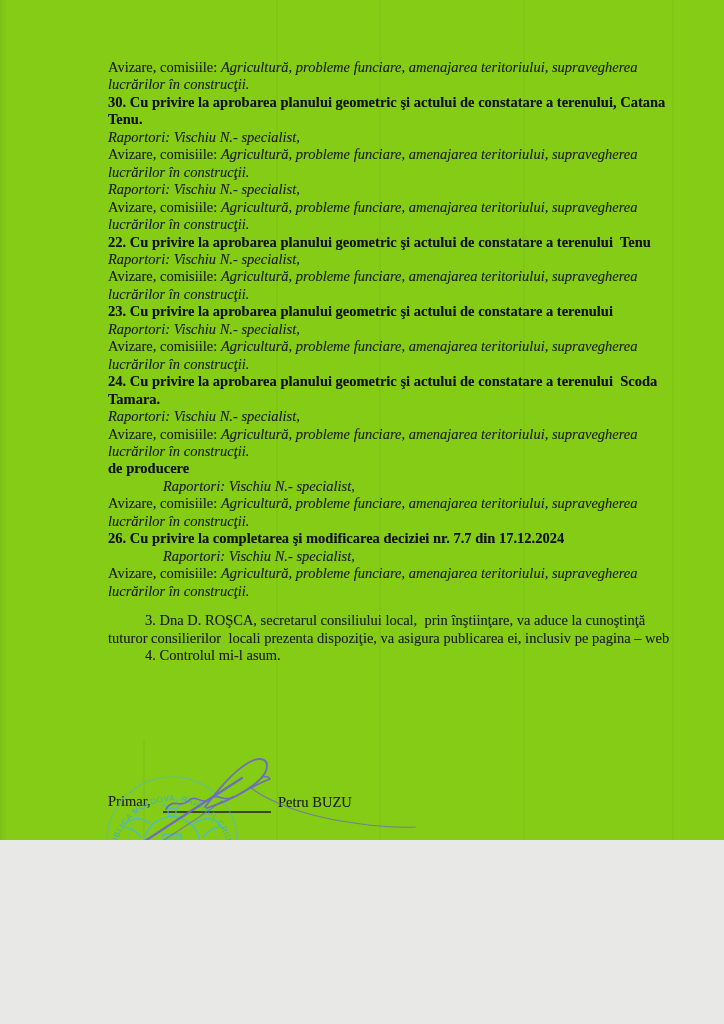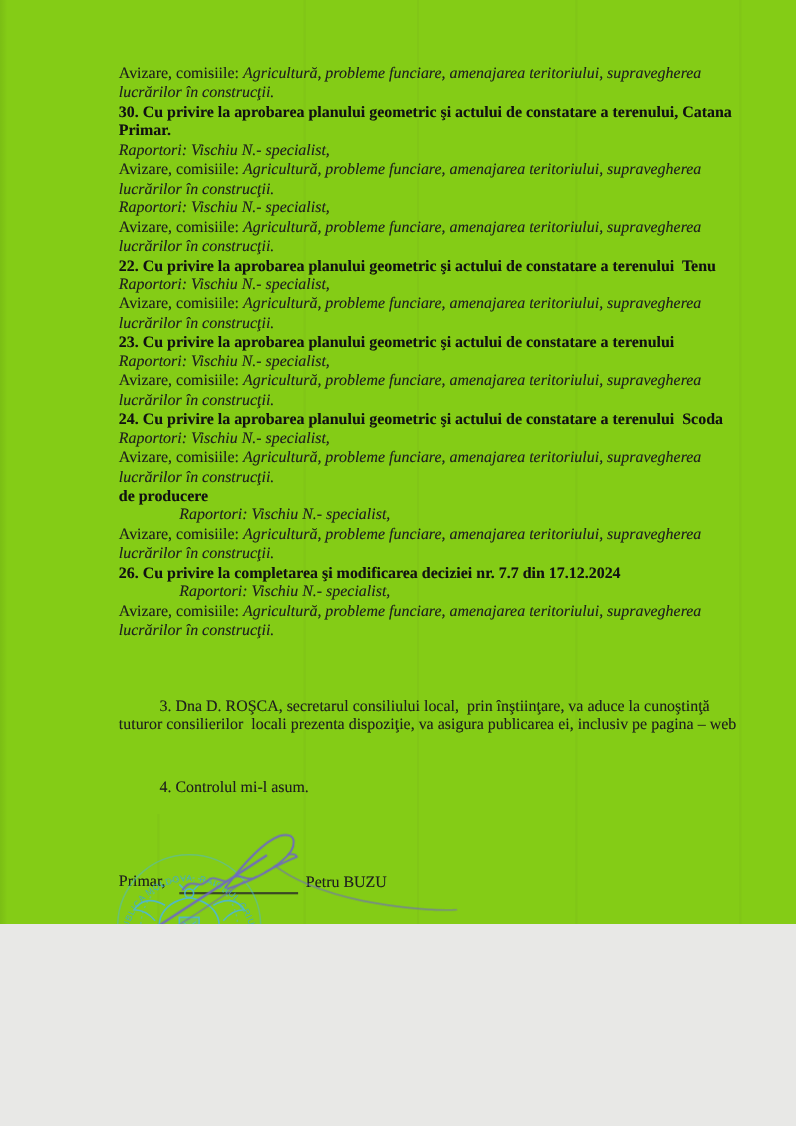--- a/index.html
+++ b/index.html
@@ -26,21 +26,21 @@
   
   #doc-flow{
     position:absolute;left:108px;top:59px;width:568px;
     font-size:14.5px;line-height:17.45px;
     text-shadow:0 0 .5px rgba(30,30,30,.4);
   }
   .line{white-space:pre;}
   .b{font-weight:bold;color:#111;}
   .i{font-style:italic;}
   .ind-rap{padding-left:55px;}
-  .ind-par{padding-left:37px;margin-top:39px;}
+  .ind-par{padding-left:37px;}
   .gap{height:12px;}
 
   
   #sig-row{
     position:absolute;left:108px;top:793px;width:420px;height:24px;
     font-size:14.5px;line-height:17.45px;
     text-shadow:0 0 .5px rgba(30,30,30,.4);
   }
   #sig-name{position:absolute;left:170px;top:1px;}
   #sig-underline{position:absolute;left:55px;top:18px;width:108px;height:1.5px;
@@ -60,40 +60,41 @@
   <div class="crease c4"></div>
   <div class="crease c5"></div>
   <div class="crease c6"></div>
 
   <div id="doc-flow">
 
     <div class="line"><span>Avizare, comisiile: </span><span class="i">Agricultură, probleme funciare, amenajarea teritoriului, supravegherea</span></div>
     <div class="line i">lucrărilor în construcţii.</div>
 
     <div class="line b">30. Cu privire la aprobarea planului geometric şi actului de constatare a terenului, Catana</div>
-    <div class="line b">Primar.</div>
+    <div class="line b">Tenu.</div>
     <div class="line i">Raportori: Vischiu N.- specialist,</div>
     <div class="line"><span>Avizare, comisiile: </span><span class="i">Agricultură, probleme funciare, amenajarea teritoriului, supravegherea</span></div>
     <div class="line i">lucrărilor în construcţii.</div>
 
     <div class="line i">Raportori: Vischiu N.- specialist,</div>
     <div class="line"><span>Avizare, comisiile: </span><span class="i">Agricultură, probleme funciare, amenajarea teritoriului, supravegherea</span></div>
     <div class="line i">lucrărilor în construcţii.</div>
 
     <div class="line b">22. Cu privire la aprobarea planului geometric şi actului de constatare a terenului  Tenu</div>
     <div class="line i">Raportori: Vischiu N.- specialist,</div>
     <div class="line"><span>Avizare, comisiile: </span><span class="i">Agricultură, probleme funciare, amenajarea teritoriului, supravegherea</span></div>
     <div class="line i">lucrărilor în construcţii.</div>
 
     <div class="line b">23. Cu privire la aprobarea planului geometric şi actului de constatare a terenului</div>
     <div class="line i">Raportori: Vischiu N.- specialist,</div>
     <div class="line"><span>Avizare, comisiile: </span><span class="i">Agricultură, probleme funciare, amenajarea teritoriului, supravegherea</span></div>
     <div class="line i">lucrărilor în construcţii.</div>
 
     <div class="line b">24. Cu privire la aprobarea planului geometric şi actului de constatare a terenului  Scoda</div>
+    <div class="line b">Tamara.</div>
     <div class="line i">Raportori: Vischiu N.- specialist,</div>
     <div class="line"><span>Avizare, comisiile: </span><span class="i">Agricultură, probleme funciare, amenajarea teritoriului, supravegherea</span></div>
     <div class="line i">lucrărilor în construcţii.</div>
 
     <div class="line b">de producere</div>
     <div class="line i ind-rap">Raportori: Vischiu N.- specialist,</div>
     <div class="line"><span>Avizare, comisiile: </span><span class="i">Agricultură, probleme funciare, amenajarea teritoriului, supravegherea</span></div>
     <div class="line i">lucrărilor în construcţii.</div>
 
     <div class="line b">26. Cu privire la completarea şi modificarea deciziei nr. 7.7 din 17.12.2024</div>

